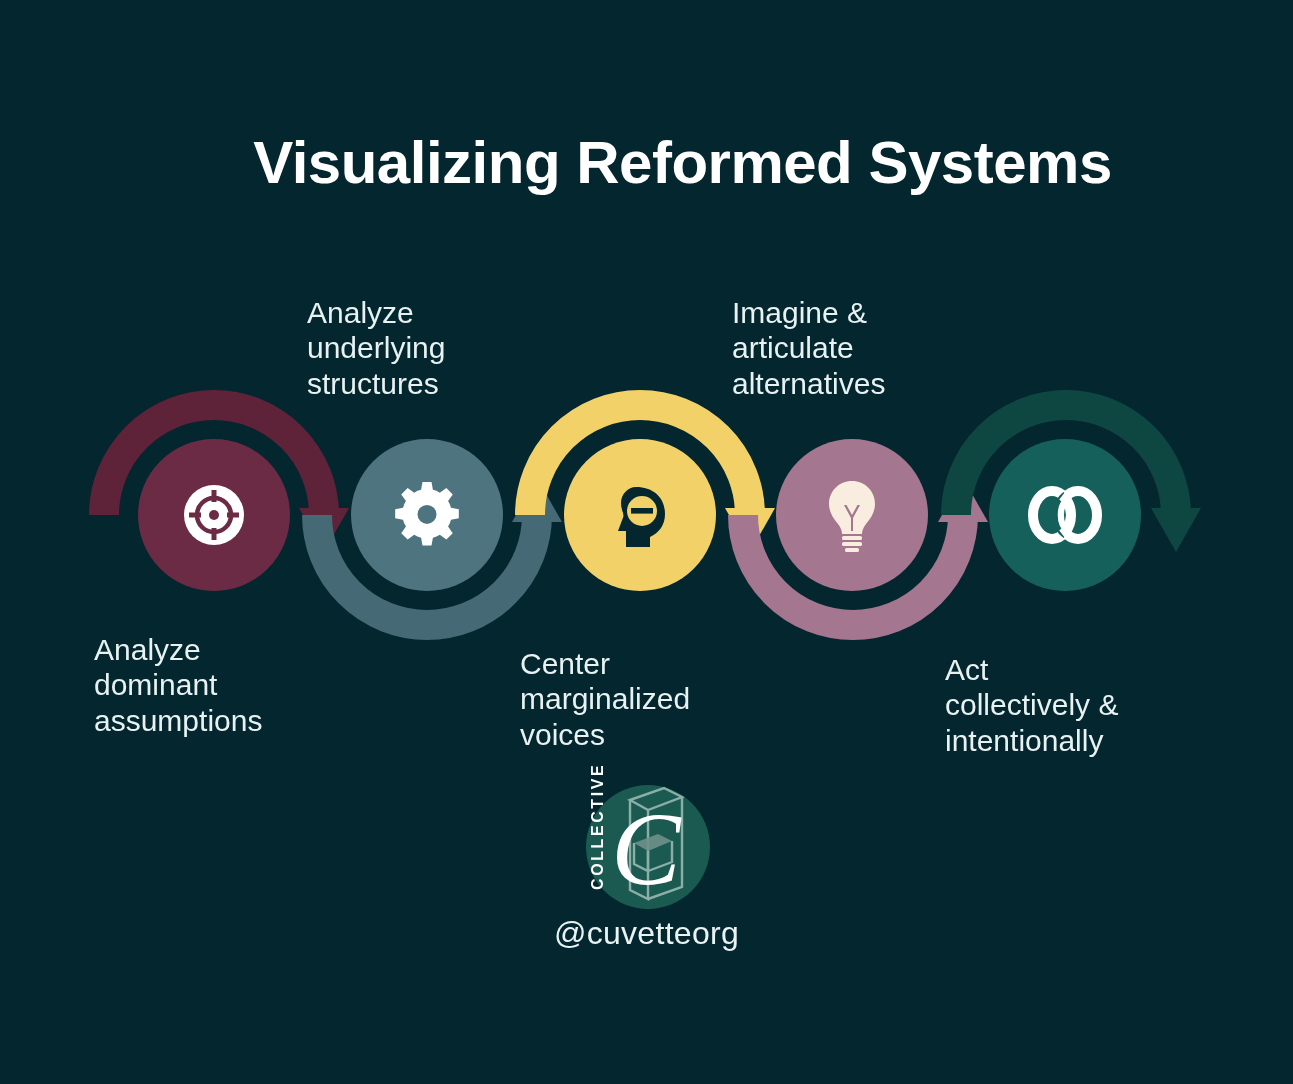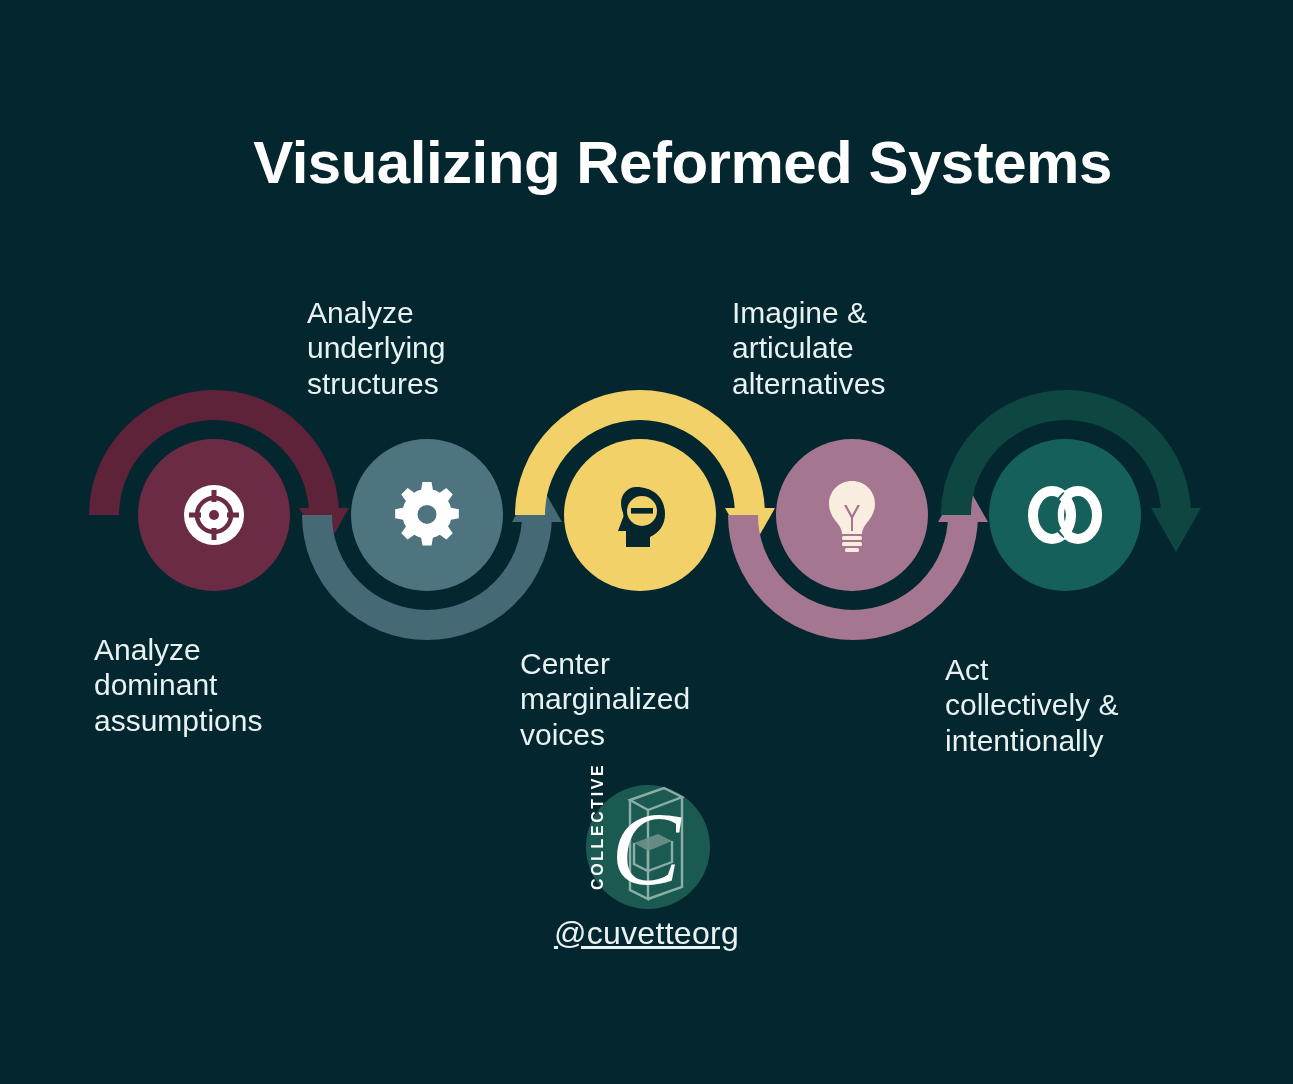--- a/index.html
+++ b/index.html
@@ -39,21 +39,20 @@
   .lbl-bottom{}
 
   .handle{
     position:absolute;
     left:0;width:1293px;
     top:915px;
     text-align:center;
     color:#EAF3F3;
     font-size:32px;
     letter-spacing:0.3px;
-    text-decoration:underline;
   }
 </style>
 </head>
 <body style="background: rgb(4, 38, 46);">
 
 <div id="stage">
 
   <div class="title">Visualizing Reformed Systems</div>
 
   <svg class="flow" viewBox="0 0 1293 1084">

